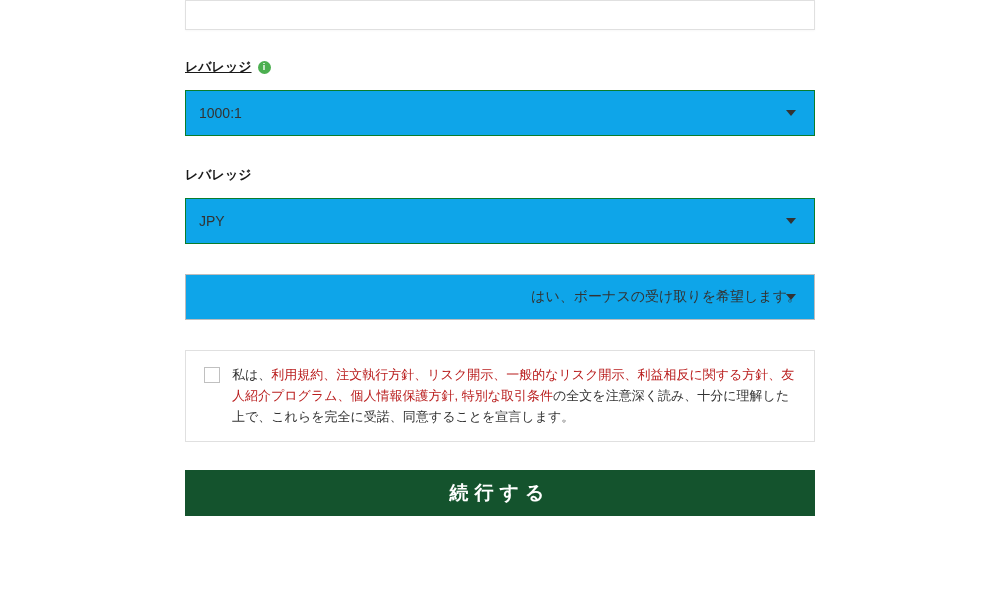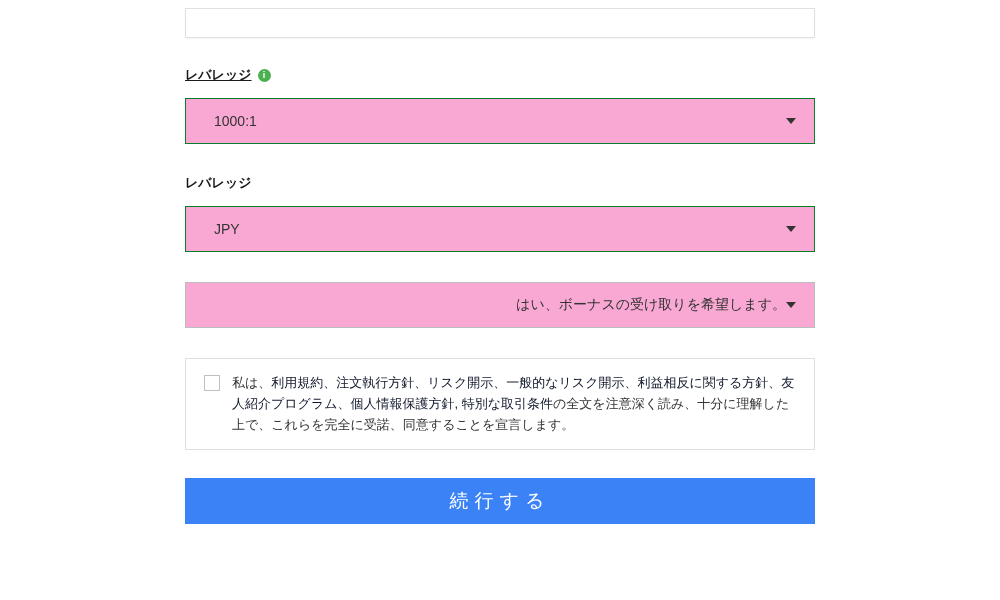--- a/index.html
+++ b/index.html
@@ -9,21 +9,21 @@
     }
     body {
       font-family: -apple-system, BlinkMacSystemFont, "Segoe UI", "Hiragino Sans", "Hiragino Kaku Gothic ProN", Meiryo, sans-serif;
       background: #ffffff;
       width: 1000px;
       height: 600px;
       overflow: hidden;
     }
     .container {
       width: 630px;
-      margin: 8px auto;
+      margin: 0 auto;
       padding-top: 0;
     }
     .empty-box {
       background: #ffffff;
       border: 1px solid #e0e0e0;
       height: 30px;
       margin-bottom: 28px;
       box-shadow: 0 1px 2px rgba(0,0,0,0.03);
     }
     .field-group {
@@ -52,25 +52,25 @@
       border-radius: 50%;
       color: #ffffff;
       font-size: 9px;
       font-weight: 700;
       margin-left: 6px;
       font-style: normal;
     }
     .select-box {
       position: relative;
       border: 1px solid #0a7d2c;
-      background: #f9a8d4;
+      background: #0ea5e9;
       height: 46px;
       display: flex;
       align-items: center;
-      padding: 0 28px;
+      padding: 0 13px;
       cursor: pointer;
     }
     .select-box.gray-border {
       border: 1px solid #bdbdbd;
       text-align: right;
     }
     .select-value {
       font-size: 14px;
       color: #333333;
       flex: 1;
@@ -102,30 +102,30 @@
       flex-shrink: 0;
       margin-top: 2px;
       cursor: pointer;
     }
     .agreement-text {
       font-size: 13px;
       line-height: 1.6;
       color: #333333;
     }
     .agreement-text .link {
-      color: #0f172a;
+      color: #b91c1c;
     }
     .continue-button {
       width: 100%;
       height: 46px;
-      background: #3b82f6;
+      background: #14532d;
       border: none;
       color: #ffffff;
       font-size: 19px;
-      font-weight: 400;
+      font-weight: 700;
       letter-spacing: 6px;
       cursor: pointer;
       display: flex;
       align-items: center;
       justify-content: center;
     }
   </style>
 </head>
 <body>
 

